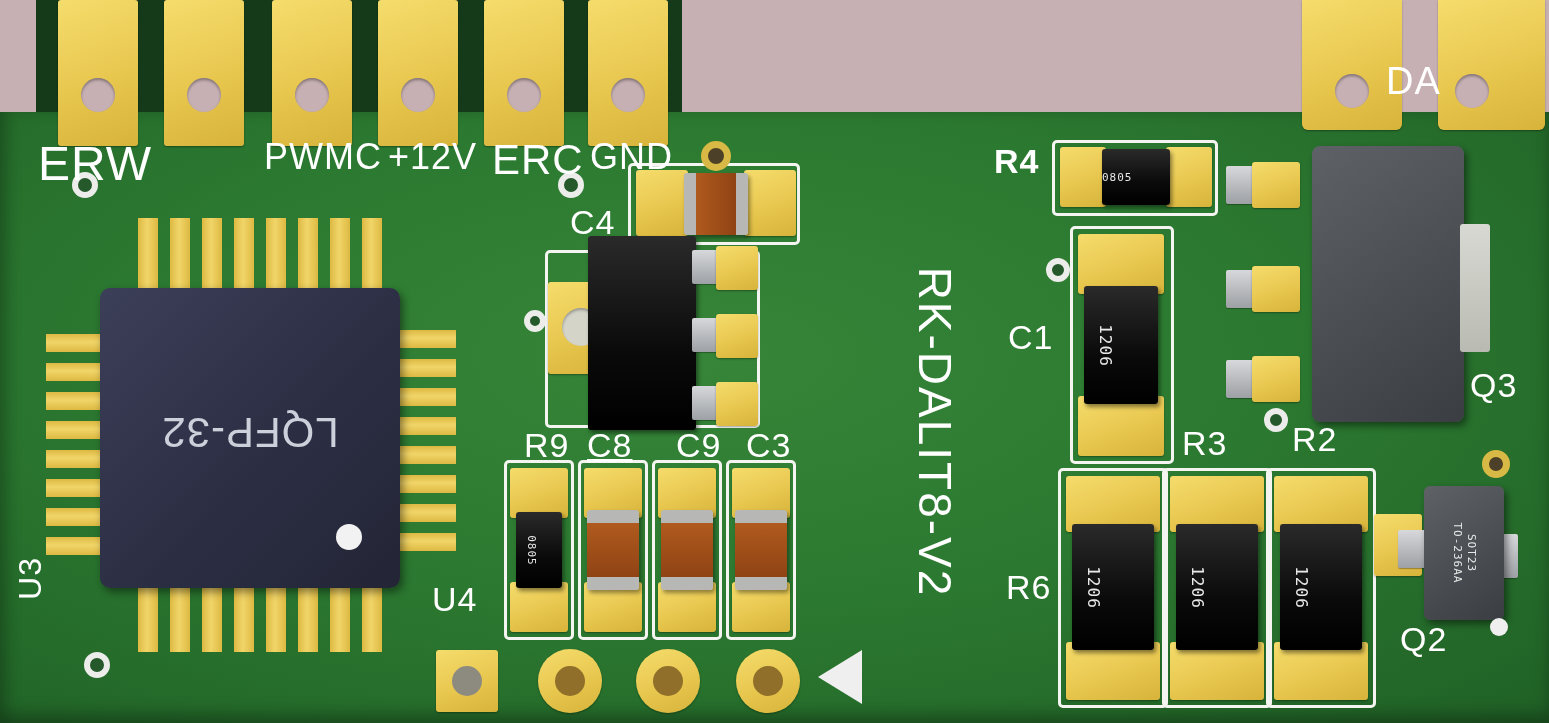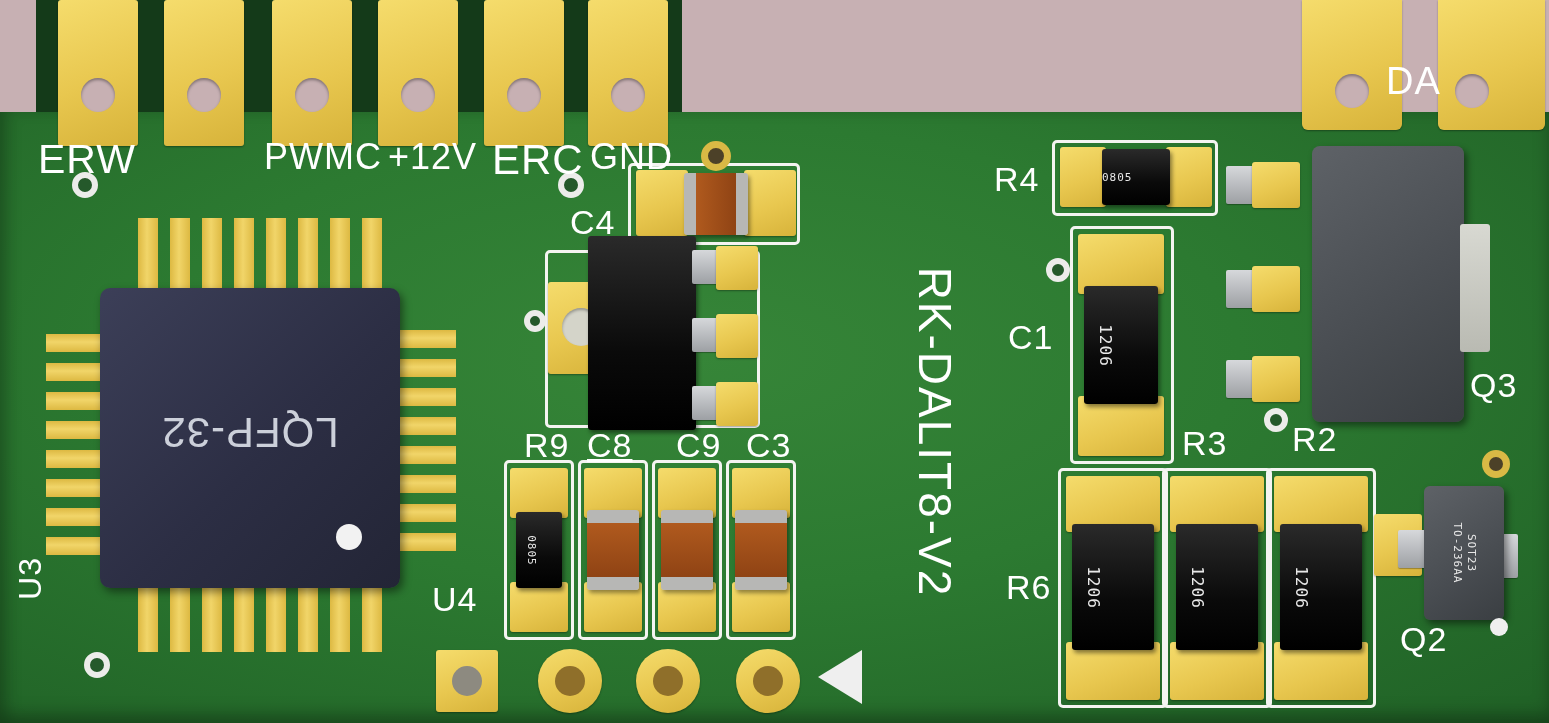--- a/index.html
+++ b/index.html
@@ -47,21 +47,21 @@
   <div class="abs pad" style="left:378px;top:0;width:80px;height:146px;"></div>
   <div class="abs pad" style="left:484px;top:0;width:80px;height:146px;"></div>
   <div class="abs pad" style="left:588px;top:0;width:80px;height:146px;"></div>
   <div class="abs hole" style="left:81px;top:78px;width:34px;height:34px;"></div>
   <div class="abs hole" style="left:187px;top:78px;width:34px;height:34px;"></div>
   <div class="abs hole" style="left:295px;top:78px;width:34px;height:34px;"></div>
   <div class="abs hole" style="left:401px;top:78px;width:34px;height:34px;"></div>
   <div class="abs hole" style="left:507px;top:78px;width:34px;height:34px;"></div>
   <div class="abs hole" style="left:611px;top:78px;width:34px;height:34px;"></div>
 
-  <div class="abs label" style="left:38px;top:136px;font-size:41px;">ERW</div>
+  <div class="abs label" style="left:38px;top:136px;font-size:48px;">ERW</div>
   <div class="abs label" style="left:264px;top:136px;font-size:36px;">PWMC</div>
   <div class="abs label" style="left:388px;top:136px;font-size:36px;">+12V</div>
   <div class="abs label" style="left:492px;top:136px;font-size:42px;">ERC</div>
   <div class="abs label" style="left:590px;top:136px;font-size:36px;">GND</div>
 
   <div class="abs pad" style="left:1302px;top:0;width:100px;height:130px;border-radius:0 0 6px 6px;"></div>
   <div class="abs pad" style="left:1438px;top:0;width:107px;height:130px;border-radius:0 0 6px 6px;"></div>
   <div class="abs hole" style="left:1335px;top:74px;width:34px;height:34px;"></div>
   <div class="abs hole" style="left:1455px;top:74px;width:34px;height:34px;"></div>
   <div class="abs label" style="left:1386px;top:60px;font-size:38px;">DA</div>
@@ -116,21 +116,21 @@
   <div class="abs pad" style="left:658px;top:582px;width:58px;height:50px;"></div>
   <div class="abs cer" style="left:661px;top:510px;width:52px;height:80px;"></div>
 
   <div class="abs silk" style="left:726px;top:460px;width:70px;height:180px;"></div>
   <div class="abs pad" style="left:732px;top:468px;width:58px;height:50px;"></div>
   <div class="abs pad" style="left:732px;top:582px;width:58px;height:50px;"></div>
   <div class="abs cer" style="left:735px;top:510px;width:52px;height:80px;"></div>
 
   <div class="abs label" style="left:685px;top:405px;width:500px;text-align:center;font-size:46px;letter-spacing:2px;transform:rotate(90deg);">RK-DALIT8-V2</div>
 
-  <div class="abs label" style="left:994px;top:160px;">R4</div>
+  <div class="abs label" style="left:994px;top:142px;font-weight:bold;">R4</div>
   <div class="abs silk" style="left:1052px;top:140px;width:166px;height:76px;"></div>
   <div class="abs pad" style="left:1060px;top:147px;width:46px;height:60px;"></div>
   <div class="abs pad" style="left:1166px;top:147px;width:46px;height:60px;"></div>
   <div class="abs blackbody" style="left:1102px;top:149px;width:68px;height:56px;">
     <span class="mark" style="font-size:11px;">0805</span>
   </div>
 
   <div class="abs label" style="left:1008px;top:318px;">C1</div>
   <div class="abs silk" style="left:1070px;top:226px;width:104px;height:238px;"></div>
   <div class="abs pad" style="left:1078px;top:234px;width:86px;height:60px;"></div>

